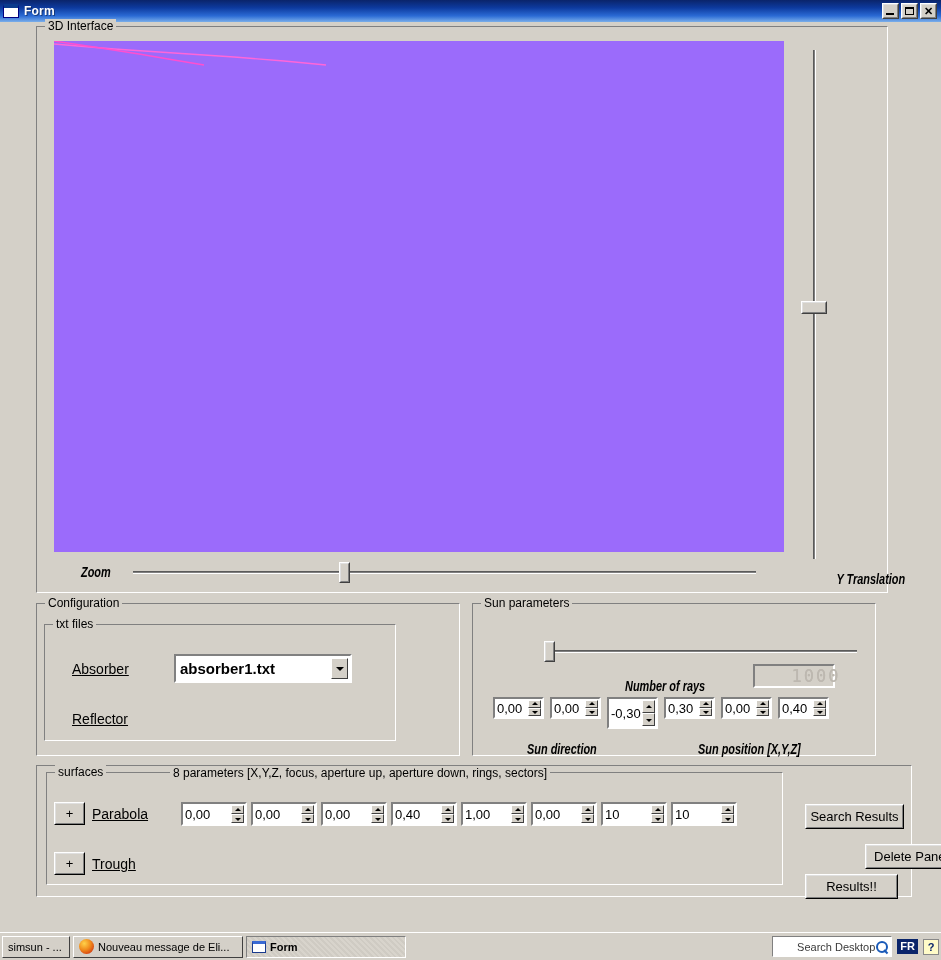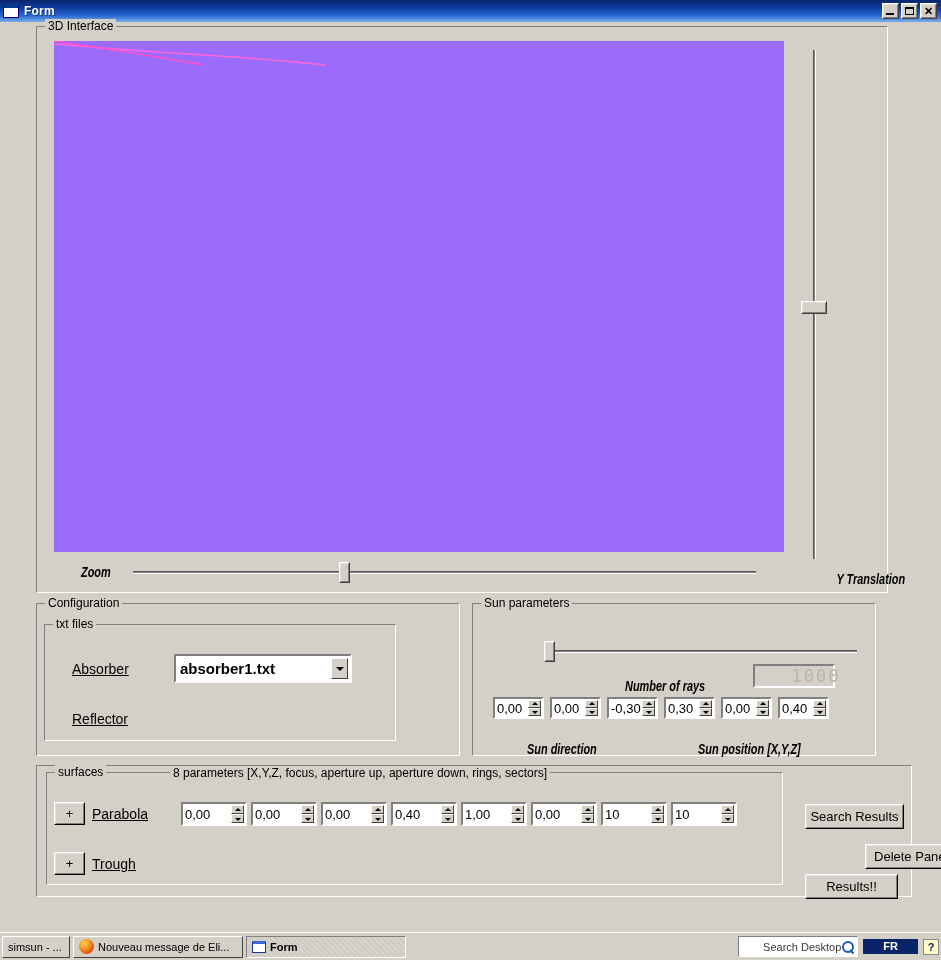--- a/index.html
+++ b/index.html
@@ -275,21 +275,21 @@
     flex: 0 0 auto;
   }
   .search-box .sb-text { flex: 1 1 auto; text-align: right; }
   .tray-item {
     flex: 0 0 auto; margin-left: 5px;
     display: flex; align-items: center; justify-content: center;
     height: 20px;
   }
   .lang-ind {
     background: #0a246a; color: #fff; font-size: 11px; font-weight: bold;
-    padding: 2px 20px; line-height: 1;
+    padding: 2px 3px; line-height: 1;
   }
   .help-ic {
     width: 16px; height: 16px;
     background: #fffbc8; border: 1px solid #888;
     color: #0a246a; font-size: 11px; font-weight: bold;
     display:flex; align-items:center; justify-content:center;
   }
   .ff-ic {
     width: 15px; height: 15px; border-radius: 50%;
     background: radial-gradient(circle at 35% 30%, #ffd24a 0%, #f08a1c 45%, #d84a14 75%, #8a2a08 100%);
@@ -394,21 +394,21 @@
         <div class="sp-dn"></div>
       </div>
   </div>
   <div class="spin" style="left:550px; top:697px; width:51px; height:22px;">
     <div class="sp-val">0,00</div>
     <div class="sp-btns">
         <div class="sp-up"></div>
         <div class="sp-dn"></div>
       </div>
   </div>
-  <div class="spin" style="left:607px; top:697px; width:51px; height:22px;">
+  <div class="spin" style="left:607px; top:697px; width:51px; height:32px;">
     <div class="sp-val">-0,30</div>
     <div class="sp-btns">
         <div class="sp-up"></div>
         <div class="sp-dn"></div>
       </div>
   </div>
 
   <div class="spin" style="left:664px; top:697px; width:51px; height:22px;">
     <div class="sp-val">0,30</div>
     <div class="sp-btns">

